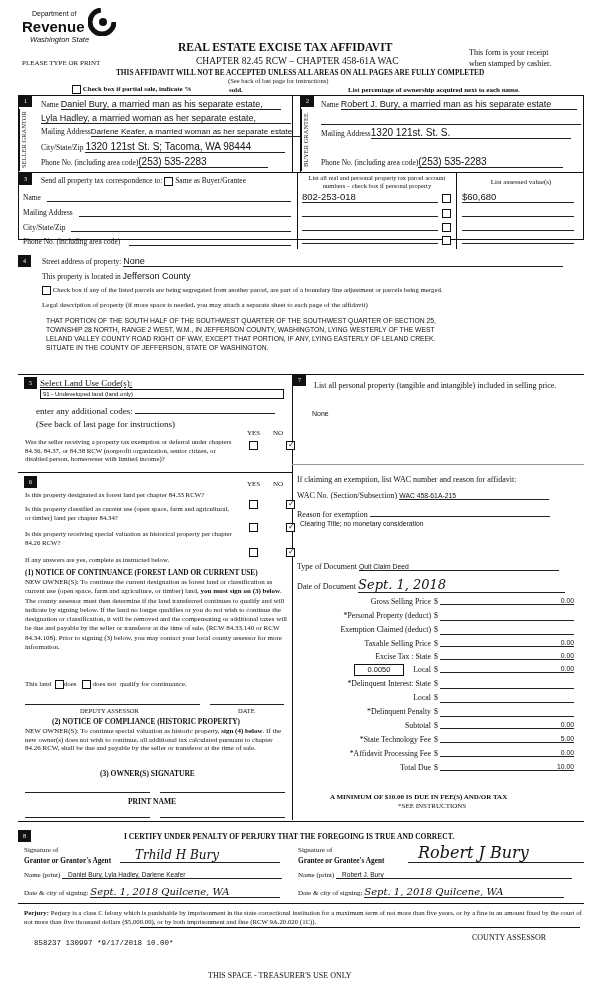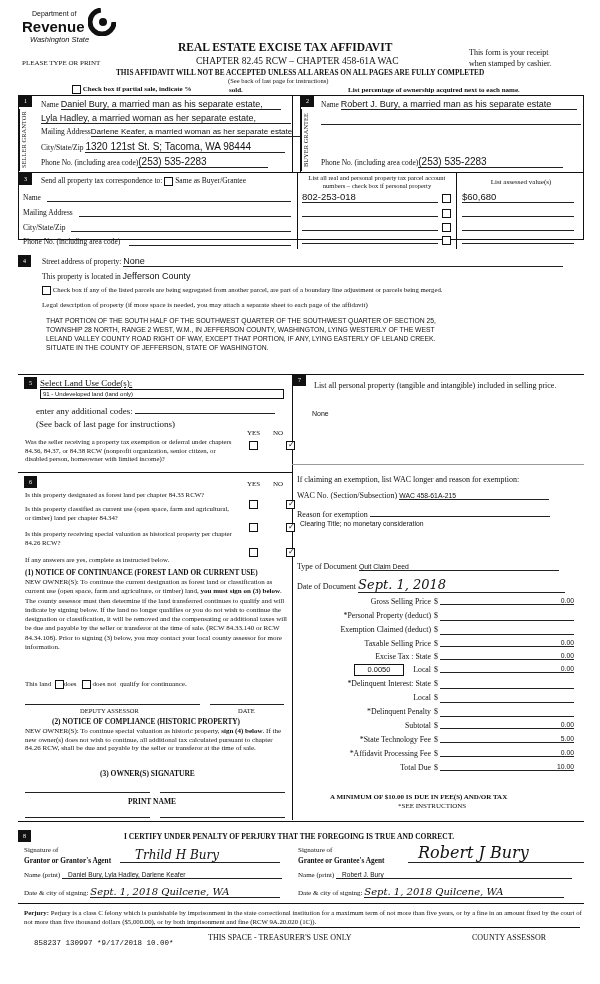--- a/index.html
+++ b/index.html
@@ -53,20 +53,21 @@
   <div class="row" style="left:22px;top:46px"><span>City/State/Zip</span> <span class="fill line" style="display:inline-block;width:200px;font-size:10px">1320 121st St. S; Tacoma, WA 98444</span></div>
   <div class="row" style="left:22px;top:61px"><span>Phone No. (including area code)</span><span class="fill line" style="display:inline-block;width:130px;font-size:10px">(253) 535-2283</span></div>
 </div>
 
 
 <div class="abs" style="left:300px;top:95px;width:284px;height:77px;border-left:1px solid #111;border-right:1px solid #111">
   <div class="num" style="left:0;top:0">2</div>
   <div class="vert" style="left:0;top:14px;width:13px;height:62px;font-size:6.5px;border-right:1px solid #111">BUYER GRANTEE</div>
   <div class="row" style="left:20px;top:4px"><span>Name</span> <span class="fill line" style="display:inline-block;width:236px">Robert J. Bury, a married man as his separate estate</span></div>
   <div class="row line" style="left:20px;top:18px;width:260px;height:12px"></div>
+  <div class="row" style="left:20px;top:32px"><span>Mailing Address</span><span class="fill line" style="display:inline-block;width:200px;font-size:10px">1320 121st. St. S.</span></div>
   <div class="row" style="left:20px;top:61px"><span>Phone No. (including area code)</span><span class="fill line" style="display:inline-block;width:145px;font-size:10px">(253) 535-2283</span></div>
 </div>
 
 
 <div class="abs" style="left:18px;top:172px;width:566px;height:68px;border:1px solid #111">
   <div class="num" style="left:0;top:0">3</div>
   <div class="row" style="left:22px;top:3px"><span>Send all property tax correspondence to:</span> <span class="cb"></span> <span>Same as Buyer/Grantee</span></div>
   <div class="row" style="left:4px;top:20px"><span>Name</span></div>
   <div class="abs line" style="left:28px;top:28px;width:244px"></div>
   <div class="row" style="left:4px;top:35px"><span>Mailing Address</span></div>
@@ -178,21 +179,21 @@
 <div class="abs line" style="left:160px;top:792px;width:125px"></div>
 <div class="row bold" style="left:128px;top:797px;font-size:7.5px">PRINT NAME</div>
 <div class="abs line" style="left:25px;top:817px;width:125px"></div>
 <div class="abs line" style="left:160px;top:817px;width:125px"></div>
 
 
 <div class="num" style="left:293px;top:374px">7</div>
 <div class="abs" style="left:314px;top:380px;width:270px;font-size:8px;line-height:11px;text-indent:0">List all personal property (tangible and intangible) included in selling price.</div>
 <div class="row sans" style="left:312px;top:410px;font-size:7px">None</div>
 <div class="abs" style="left:292px;top:464px;width:292px;border-top:1px solid #999"></div>
-<div class="row" style="left:297px;top:475px;font-size:8px">If claiming an exemption, list WAC longer and reason for exemption:</div>
+<div class="row" style="left:297px;top:475px;font-size:8px">If claiming an exemption, list WAC number and reason for affidavit:</div>
 <div class="row" style="left:297px;top:491px;font-size:8px"><span>WAC No. (Section/Subsection)</span> <span class="sans line" style="display:inline-block;width:150px;font-size:6.8px">WAC 458-61A-215</span></div>
 <div class="row" style="left:297px;top:509px;font-size:8px"><span>Reason for exemption</span> <span class="line" style="display:inline-block;width:180px;height:8px"></span></div>
 <div class="row sans" style="left:300px;top:520px;font-size:6.8px">Clearing Title; no monetary consideration</div>
 
 <div class="row" style="left:297px;top:562px;font-size:8px"><span>Type of Document</span> <span class="sans line" style="display:inline-block;width:200px;font-size:6.8px">Quit Claim Deed</span></div>
 <div class="row" style="left:297px;top:577px;font-size:8px"><span>Date of Document</span> <span class="hw line" style="display:inline-block;width:207px">Sept. 1, 2018</span></div>
 
 <div class="abs" style="left:296px;top:597px;width:282px;font-size:7.8px">
   <div class="abs r" style="left:0;top:0;width:135px">Gross Selling Price</div>
   <div class="abs" style="left:138px;top:0">$</div>
@@ -266,16 +267,16 @@
 <div class="row" style="left:298px;top:871px;font-size:7px"><span>Name (print)</span> <span class="sans line" style="display:inline-block;width:236px;font-size:6.5px;padding-left:6px">Robert J. Bury</span></div>
 <div class="row" style="left:298px;top:886px;font-size:7px"><span>Date &amp; city of signing:</span> <span class="hw line" style="display:inline-block;width:200px;font-size:10px">Sept. 1, 2018 Quilcene, WA</span></div>
 <div class="abs" style="left:18px;top:903px;width:566px;border-top:1px solid #111"></div>
 
 
 <div class="abs" style="left:24px;top:909px;width:560px;font-size:6.8px;line-height:8.5px">
   <b>Perjury:</b> <span>Perjury is a class C felony which is punishable by imprisonment in the state correctional institution for a maximum term of not more than five years, or by a fine in an amount fixed by the court of not more than five thousand dollars ($5,000.00), or by both imprisonment and fine (RCW 9A.20.020 (1C)).</span>
 </div>
 <div class="abs" style="left:140px;top:927px;width:440px;border-top:1px solid #111"></div>
 <div class="row" style="left:34px;top:939px;font-family:'Liberation Mono',monospace;font-size:7.5px">858237 130997 *9/17/2018 10.00*</div>
-<div class="row" style="left:208px;top:933px;font-size:8px">THIS SPACE - TREASURER'S USE ONLY</div>
+<div class="row" style="left:208px;top:971px;font-size:8px">THIS SPACE - TREASURER'S USE ONLY</div>
 <div class="row" style="left:472px;top:933px;font-size:8px">COUNTY ASSESSOR</div>
 
 
 
 </body></html>

